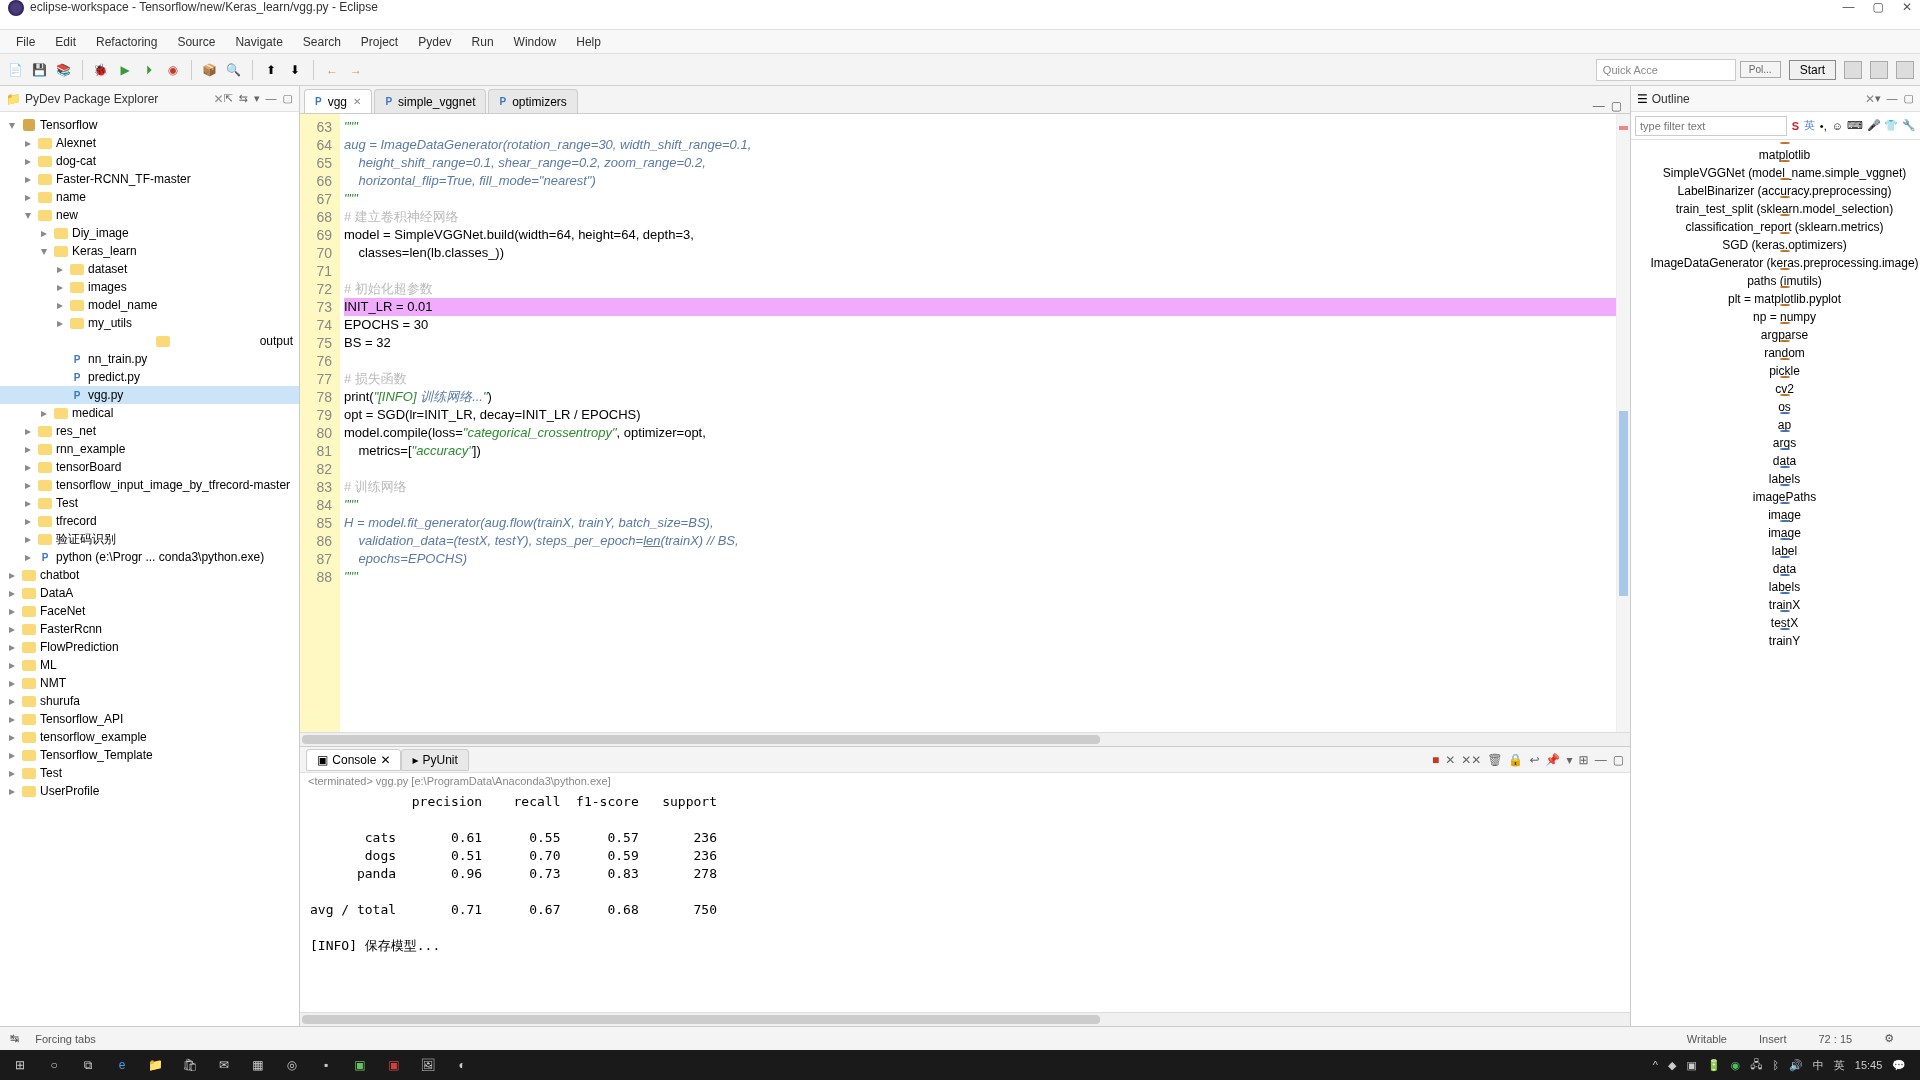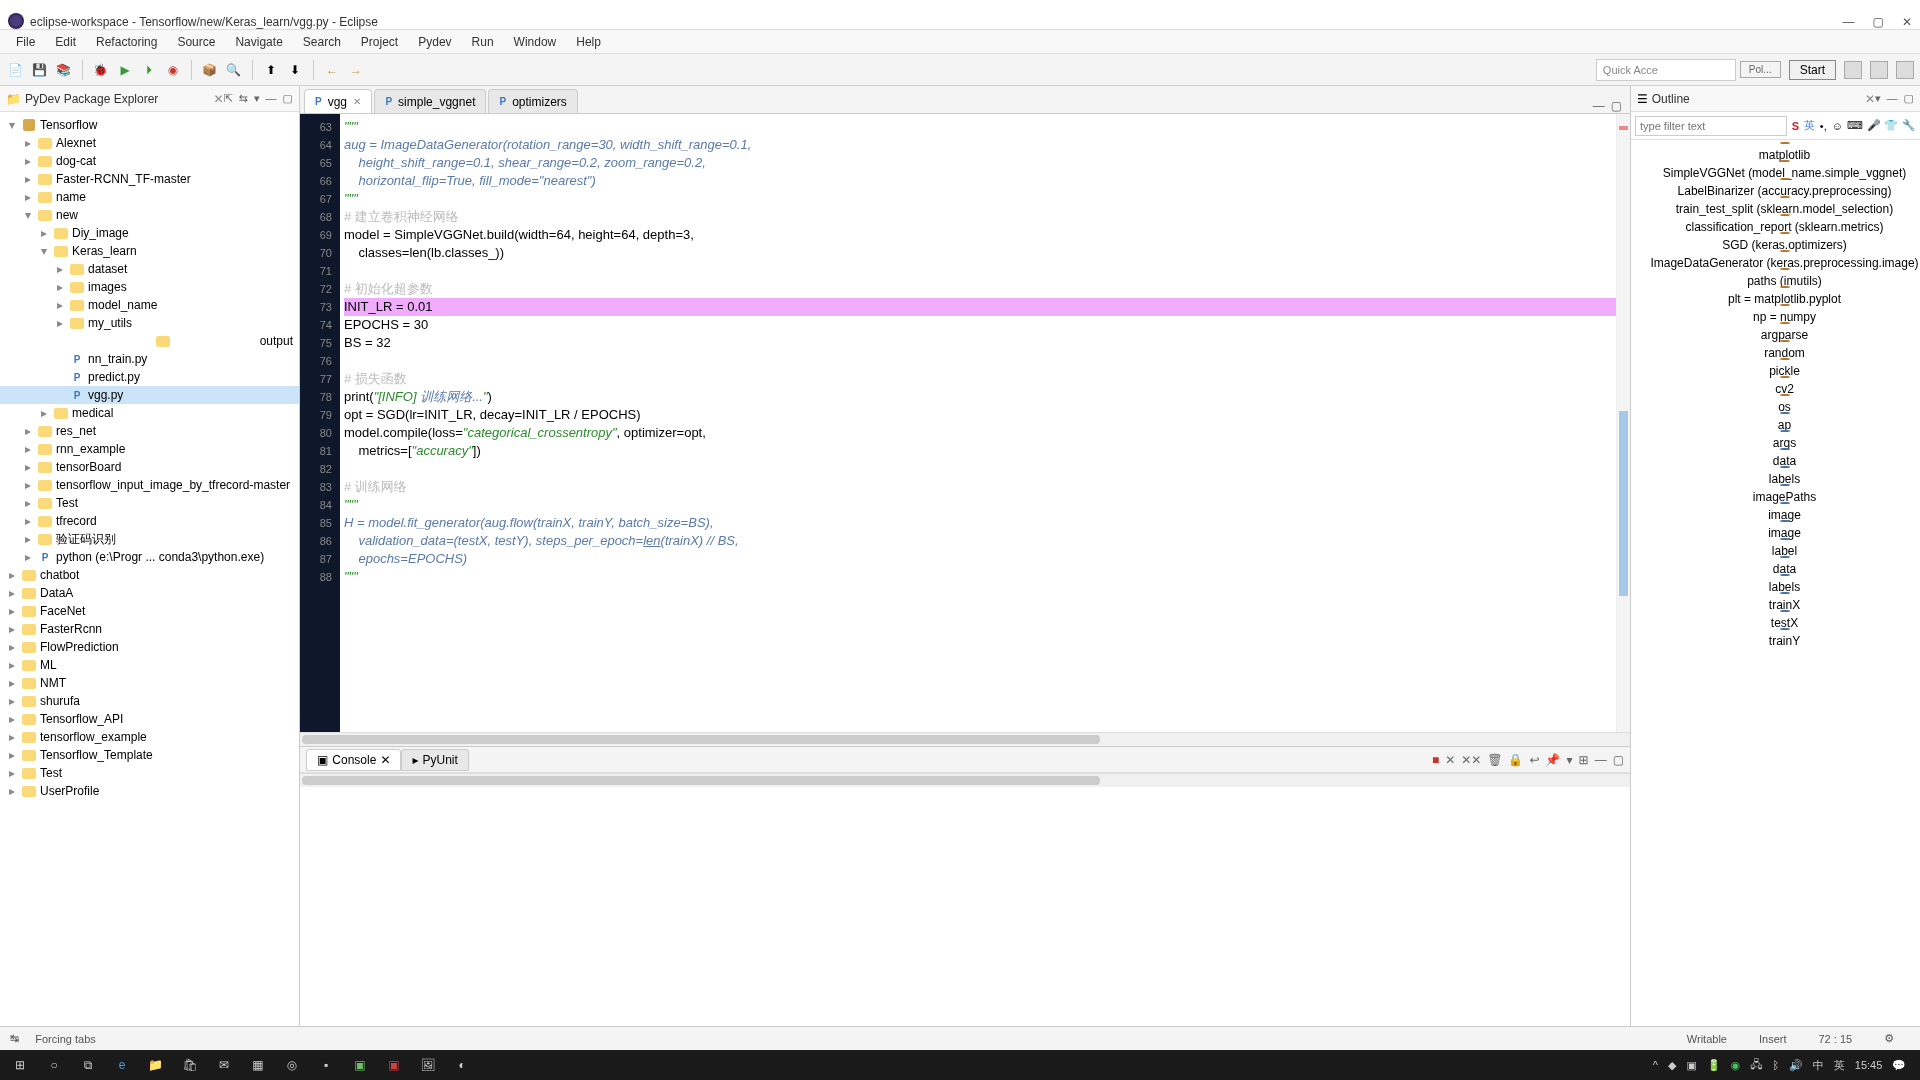--- a/index.html
+++ b/index.html
@@ -1,18 +1,18 @@
 <!DOCTYPE html>
 <html><head>
 <meta charset="utf-8">
 <style>
 * { margin: 0; padding: 0; box-sizing: border-box; font-family: "Segoe UI", Tahoma, sans-serif; }
 body { width: 1920px; height: 1080px; background: #f0f0f0; overflow: hidden; font-size: 12px; }
 
-.titlebar { height: 30px; background: #fff; display: flex; align-items: flex-end; padding: 0 8px; border-bottom: 1px solid #ddd; }
+.titlebar { height: 30px; background: #fff; display: flex; align-items: flex-start; padding: 0 8px; border-bottom: 1px solid #ddd; }
 .titlebar .icon { width: 16px; height: 16px; background: radial-gradient(circle, #4a3d7a 40%, #2a1d5a 70%); border-radius: 50%; margin-right: 6px; }
 .titlebar .title { flex: 1; font-size: 12px; color: #333; }
 .titlebar .win-btns { display: flex; gap: 18px; }
 .titlebar .win-btns span { cursor: pointer; color: #555; }
 
 .menubar { height: 24px; background: #f8f8f8; display: flex; align-items: center; padding: 0 6px; border-bottom: 1px solid #e0e0e0; font-size: 12px; }
 .menubar span { padding: 0 10px; cursor: pointer; color: #333; }
 
 .toolbar { height: 32px; background: #f4f4f4; display: flex; align-items: center; padding: 0 6px; border-bottom: 1px solid #d0d0d0; gap: 4px; }
 .toolbar .tbtn { width: 20px; height: 20px; display: inline-flex; align-items: center; justify-content: center; cursor: pointer; border-radius: 2px; }
@@ -38,21 +38,21 @@
 .py-icon { color: #3b78c3; font-weight: bold; font-size: 10px; }
 .pkg-icon { background: #d4a84b; width: 12px; height: 12px; border-radius: 2px; }
 
 .center-panel { flex: 1; display: flex; flex-direction: column; background: #fff; }
 .editor-tabs { height: 28px; display: flex; align-items: flex-end; border-bottom: 1px solid #ccc; background: #f4f4f4; padding-left: 4px; }
 .editor-tab { height: 24px; padding: 0 10px; display: flex; align-items: center; gap: 6px; border: 1px solid #ccc; border-bottom: none; background: #e8e8e8; margin-right: 2px; border-radius: 4px 4px 0 0; cursor: pointer; font-size: 12px; }
 .editor-tab.active { background: #fff; }
 .editor-tab .close { color: #888; font-size: 10px; }
 .editor-tabs .tabs-right { margin-left: auto; display: flex; gap: 6px; padding-right: 8px; color: #666; }
 .editor-body { flex: 1; display: flex; overflow: hidden; position: relative; }
-.gutter { width: 40px; background: #0f172a; text-align: right; padding: 4px 8px 4px 0; font-family: Consolas, monospace; font-size: 11px; color: #888; line-height: 18px; }
+.gutter { width: 40px; background: #fef9c3; text-align: right; padding: 4px 8px 4px 0; font-family: Consolas, monospace; font-size: 14px; color: #888; line-height: 18px; }
 .code { flex: 1; padding: 4px 0 4px 4px; font-family: Consolas, monospace; font-size: 13px; line-height: 18px; white-space: pre; overflow: hidden; }
 .code .line { height: 18px; }
 .code .line.current { background: #f0abfc; }
 .str { color: #2a8a2a; font-style: italic; }
 .cmt { color: #bbb; }
 .num { color: #000; }
 .ital { font-style: italic; color: #5a7aa8; }
 .ovbar { width: 14px; background: #f4f4f4; border-left: 1px solid #eee; position: relative; }
 .ovmark { position: absolute; left: 2px; right: 2px; height: 4px; background: #a8c8e8; }
 .ovmark.red { background: #e88; }
@@ -507,20 +507,32 @@
           <span>🗑</span>
           <span>🔒</span>
           <span>↩</span>
           <span>📌</span>
           <span>▾</span>
           <span>⊞</span>
           <span>—</span>
           <span>▢</span>
         </div>
       </div>
+      <div class="console-status">
+        <span class="term">&lt;terminated&gt; vgg.py [e:\ProgramData\Anaconda3\python.exe]</span>
+      </div>
+      <div class="console-output">             precision    recall  f1-score   support
+
+       cats       0.61      0.55      0.57       236
+       dogs       0.51      0.70      0.59       236
+      panda       0.96      0.73      0.83       278
+
+avg / total       0.71      0.67      0.68       750
+
+[INFO] 保存模型...</div>
       <div class="hscroll">
         <div class="hscroll-thumb"></div>
       </div>
     </div>
   </div>
 
   <div class="right-panel">
     <div class="panel-header">
       <span style="margin-right:4px">☰</span>
       <span class="ptitle">Outline</span>

